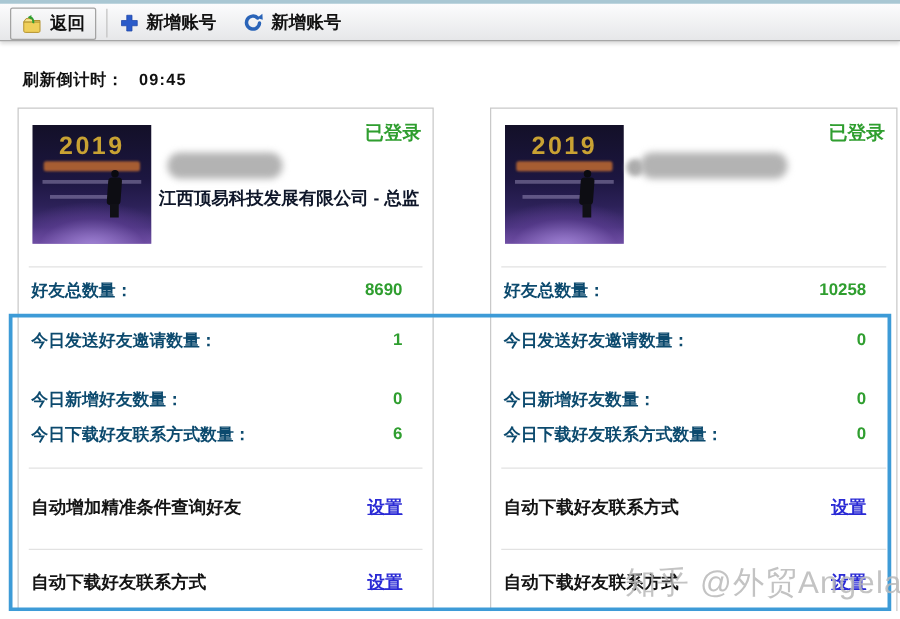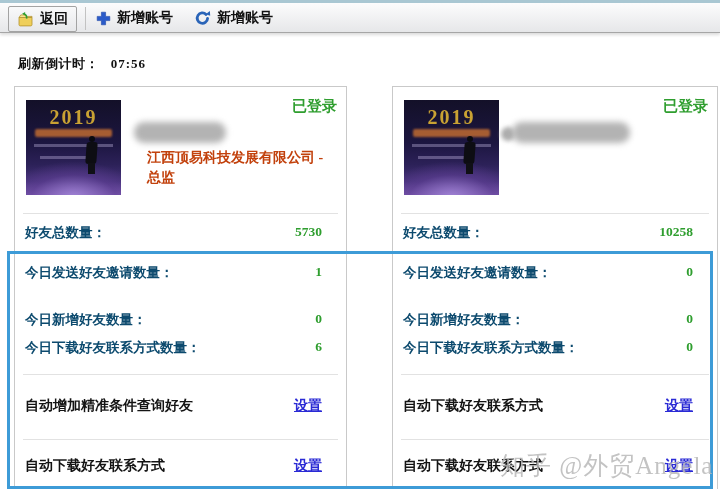--- a/index.html
+++ b/index.html
@@ -1,17 +1,17 @@
 <!DOCTYPE html>
 <html><head>
 <meta charset="utf-8">
 <style>
   html,body{margin:0;padding:0;background:#fff;}
   .page{position:relative;width:720px;height:489px;overflow:hidden;background:#fff;
-        font-family:Liberation Serif, serif;}
+        font-family:Liberation Sans, sans-serif;}
 
   
   .toolbar{position:absolute;left:0;top:0;width:720px;height:33px;box-sizing:border-box;
            border-top:3px solid #a9c7d3;border-bottom:1px solid #a6a6a6;
            background:linear-gradient(#fcfcfd,#e6e7e9);
            box-shadow:0 2px 3px rgba(0,0,0,.14);z-index:10;}
   .tb-btn{position:absolute;display:flex;align-items:center;gap:6px;height:24px;top:3px;
           font-size:14px;font-weight:bold;color:#111;cursor:pointer;white-space:nowrap;}
   .back-btn{left:8px;padding:0 8px;border:1px solid #a3a3a3;border-radius:2px;}
   .tb-sep{position:absolute;left:85px;top:4px;width:1px;height:23px;background:#c2c2c2;}
@@ -47,22 +47,22 @@
           background:#0d0d13;transform:skewX(-4deg);}
   .person .legs{position:absolute;left:3px;top:27px;width:7px;height:11px;background:#101016;}
 
   .status{position:absolute;right:9px;top:10px;font-size:15px;font-weight:bold;color:#2f9e2f;}
   .name-blur{position:absolute;left:119px;top:35px;height:21px;background:#b3b3b3;
              border-radius:10px;filter:blur(3px);}
   .nb-1{width:92px;}
   .nb-2{width:118px;}
   .name-dot{position:absolute;left:108px;top:40px;width:14px;height:14px;border-radius:50%;
             background:#adadad;filter:blur(2px);}
-  .desc{position:absolute;left:132px;top:61px;right:7px;font-size:14px;font-weight:bold;
-        line-height:20px;color:#c2410c;}
+  .desc{position:absolute;left:112px;top:61px;right:7px;font-size:14px;font-weight:bold;
+        line-height:20px;color:#0f172a;}
 
   .hr{position:absolute;left:8px;right:8px;height:1px;background:#e2e2e2;}
   .hr1{top:126px;}.hr2{top:287px;}.hr3{top:352px;}
 
   .row{position:absolute;left:10px;right:24px;height:17px;font-size:13.5px;font-weight:bold;}
   .row .lbl{position:absolute;left:0;top:0;color:#0c4a6e;}
   .row .val{position:absolute;right:0;top:0;color:#2f9e2f;}
   .row-total{top:137px;}.row-1{top:177px;}.row-2{top:212px;margin-top:12px;}.row-3{top:252px;}
 
   .action{position:absolute;left:10px;right:24px;height:18px;}
@@ -109,21 +109,21 @@
           <path d="M13.6 8.4a5.2 5.2 0 1 1-1.5-4" fill="none" stroke="#2a64b8" stroke-width="2.8" stroke-linecap="round"></path>
           <path d="M15.9 1l.3 4.8-4.6-1.5z" fill="#2a64b8"></path>
         </svg>
       </span>
       <span>新增账号</span>
     </div>
   </div>
 
   <div class="countdown">
     <span>刷新倒计时：</span>
-    <span class="time">07:56</span>
+    <span class="time">09:45</span>
   </div>
 
   <div class="card card-1">
     <div class="avatar">
       <div class="glow"></div>
       <div class="year">2019</div>
       <div class="sub"></div>
       <div class="tline t1"></div>
       <div class="tline t2"></div>
       <div class="person">
@@ -132,21 +132,21 @@
           <div class="legs"></div>
       </div>
     </div>
     <div class="status">已登录</div>
     <div class="name-blur nb-1"></div>
     <div class="desc">江西顶易科技发展有限公司 - 总监</div>
     <div class="hr hr1"></div>
 
     <div class="row row-total">
       <span class="lbl">好友总数量：</span>
-      <span class="val">5730</span>
+      <span class="val">8690</span>
     </div>
     <div class="row row-1">
       <span class="lbl">今日发送好友邀请数量：</span>
       <span class="val">1</span>
     </div>
     <div class="row row-2">
       <span class="lbl">今日新增好友数量：</span>
       <span class="val">0</span>
     </div>
     <div class="row row-3">

